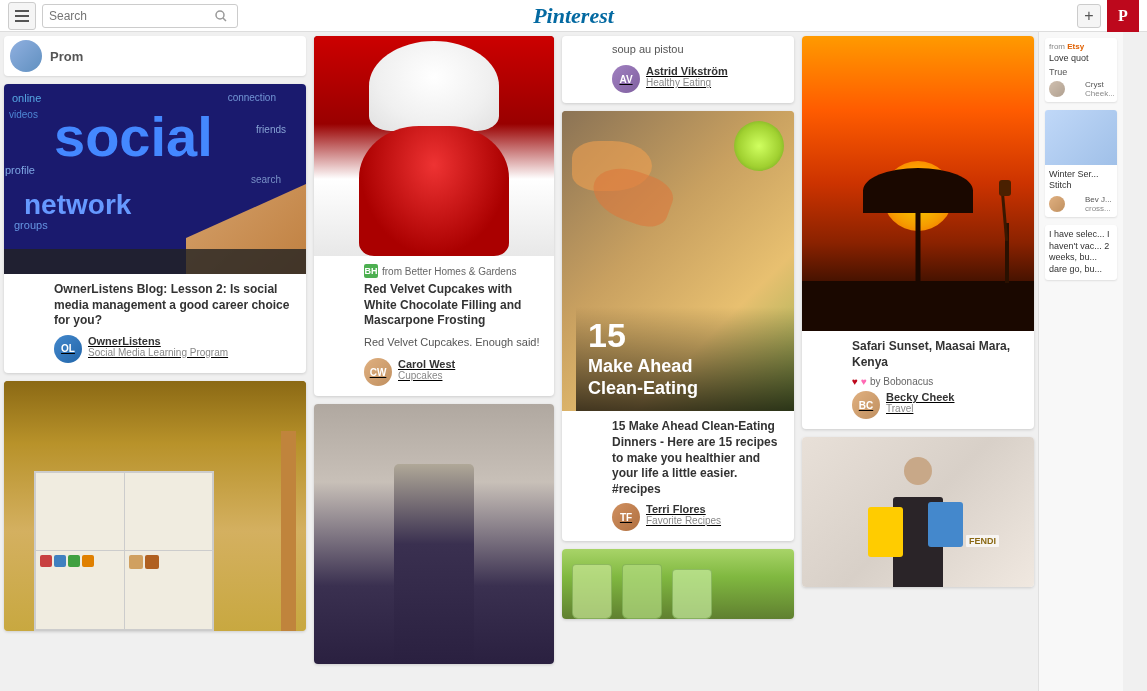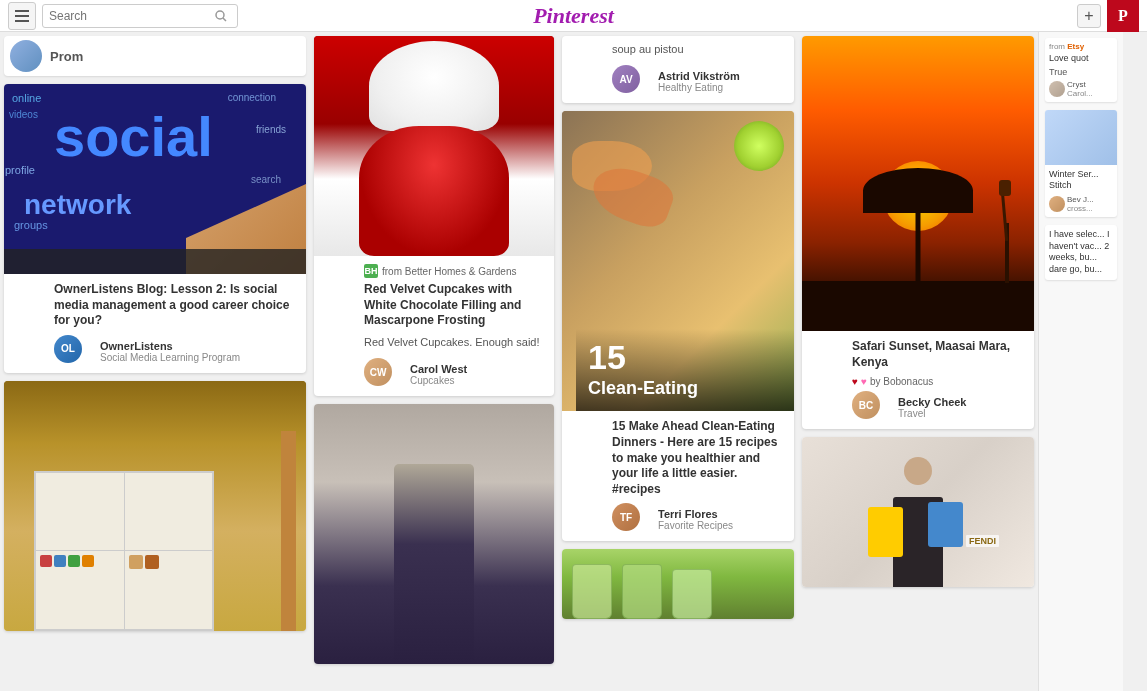--- a/index.html
+++ b/index.html
@@ -75,21 +75,21 @@
     .logo {
       position: absolute;
       left: 50%;
       transform: translateX(-50%);
       font-size: 22px;
       color: #bd081c;
       font-family: Georgia, serif;
       font-style: italic;
       font-weight: bold;
     }
-    .logo span { color: #a21caf; }
+    .logo span { color: #0369a1; }
     .nav-right {
       margin-left: auto;
       display: flex;
       align-items: center;
       gap: 6px;
     }
     .add-btn {
       width: 24px;
       height: 24px;
       border: 1px solid #ccc;
@@ -243,22 +243,23 @@
       margin-bottom: 6px;
     }
     .card-desc {
       font-size: 11px;
       color: #555;
       line-height: 1.4;
       margin-bottom: 8px;
     }
     .card-user {
       display: flex;
-      align-items: flex-end;
-      gap: 18px;
+      align-items: flex-start;
+      gap: 6px;
+      text-decoration: underline;
     }
     .avatar {
       width: 28px;
       height: 28px;
       border-radius: 50%;
       background: linear-gradient(135deg, #f0a060 0%, #e08040 100%);
       flex-shrink: 0;
       overflow: hidden;
       display: flex;
       align-items: center;
@@ -344,21 +345,21 @@
       padding: 4px;
     }
     .right-mini-text {
       font-size: 9px;
       color: #333;
       line-height: 1.3;
     }
     .right-mini-user {
       display: flex;
       align-items: center;
-      gap: 2px;
+      gap: 20px;
       margin-top: 3px;
     }
     .right-mini-avatar {
       width: 16px;
       height: 16px;
       border-radius: 50%;
       background: linear-gradient(135deg, #c0a080, #a08060);
       flex-shrink: 0;
     }
     .right-mini-name {
@@ -550,20 +551,21 @@
         <div style="position:absolute; inset:0; background:linear-gradient(135deg, #8B7355 0%, #c8a060 40%, #e8c070 70%, #90b050 100%);"></div>
 
         <div style="position:absolute; top:10px; right:10px; width:50px; height:50px; background:radial-gradient(circle, #d0ff60 0%, #a0d030 60%, #609020 100%); border-radius:50%;"></div>
 
         <div style="position:absolute; top:30px; left:10px; width:80px; height:50px; background:rgba(240,160,80,0.6); border-radius:40% 60% 60% 40%;"></div>
         <div style="position:absolute; top:60px; left:30px; width:80px; height:50px; background:rgba(220,120,60,0.6); border-radius:60% 40% 40% 60%; transform:rotate(20deg);"></div>
         <div class="shrimp-overlay">
           <div class="shrimp-title-text">
             <span style="font-size:34px; font-weight:900;">15</span>
           </div>
+          <div class="shrimp-title-text">Make Ahead</div>
           <div class="shrimp-title-text">Clean-Eating</div>
         </div>
       </div>
       <div class="card-content">
         <p class="card-title">15 Make Ahead Clean-Eating Dinners - Here are 15 recipes to make you healthier and your life a little easier. #recipes</p>
         <div class="card-user">
           <div class="avatar" style="background:linear-gradient(135deg,#d09060,#b07040);">TF</div>
           <div>
             <div class="user-name">Terri Flores</div>
             <div class="user-board">Favorite Recipes</div>
@@ -645,21 +647,21 @@
       <div class="right-mini-content">
         <div class="right-mini-source">
           <span>from</span> <span style="color:#e06000; font-weight:bold;">Etsy</span>
         </div>
         <div class="right-mini-text">Love quot</div>
         <div style="font-size:9px; color:#555; margin:2px 0;">True</div>
         <div class="right-mini-user">
           <div class="right-mini-avatar" style="background:linear-gradient(135deg,#d0c0b0,#b0a090);"></div>
           <div>
             <div class="right-mini-name">Cryst</div>
-            <div class="right-mini-board">Carol...</div>
+            <div class="right-mini-board">Cheek...</div>
           </div>
         </div>
       </div>
     </div>
 
     <div class="right-mini-card">
       <div class="winter-img right-mini-img" style="background:linear-gradient(135deg, #c0d8f8 0%, #a0c0e8 100%); height:55px;"></div>
       <div class="right-mini-content">
         <div class="right-mini-text">Winter Ser...</div>
         <div class="right-mini-text">Stitch</div>

